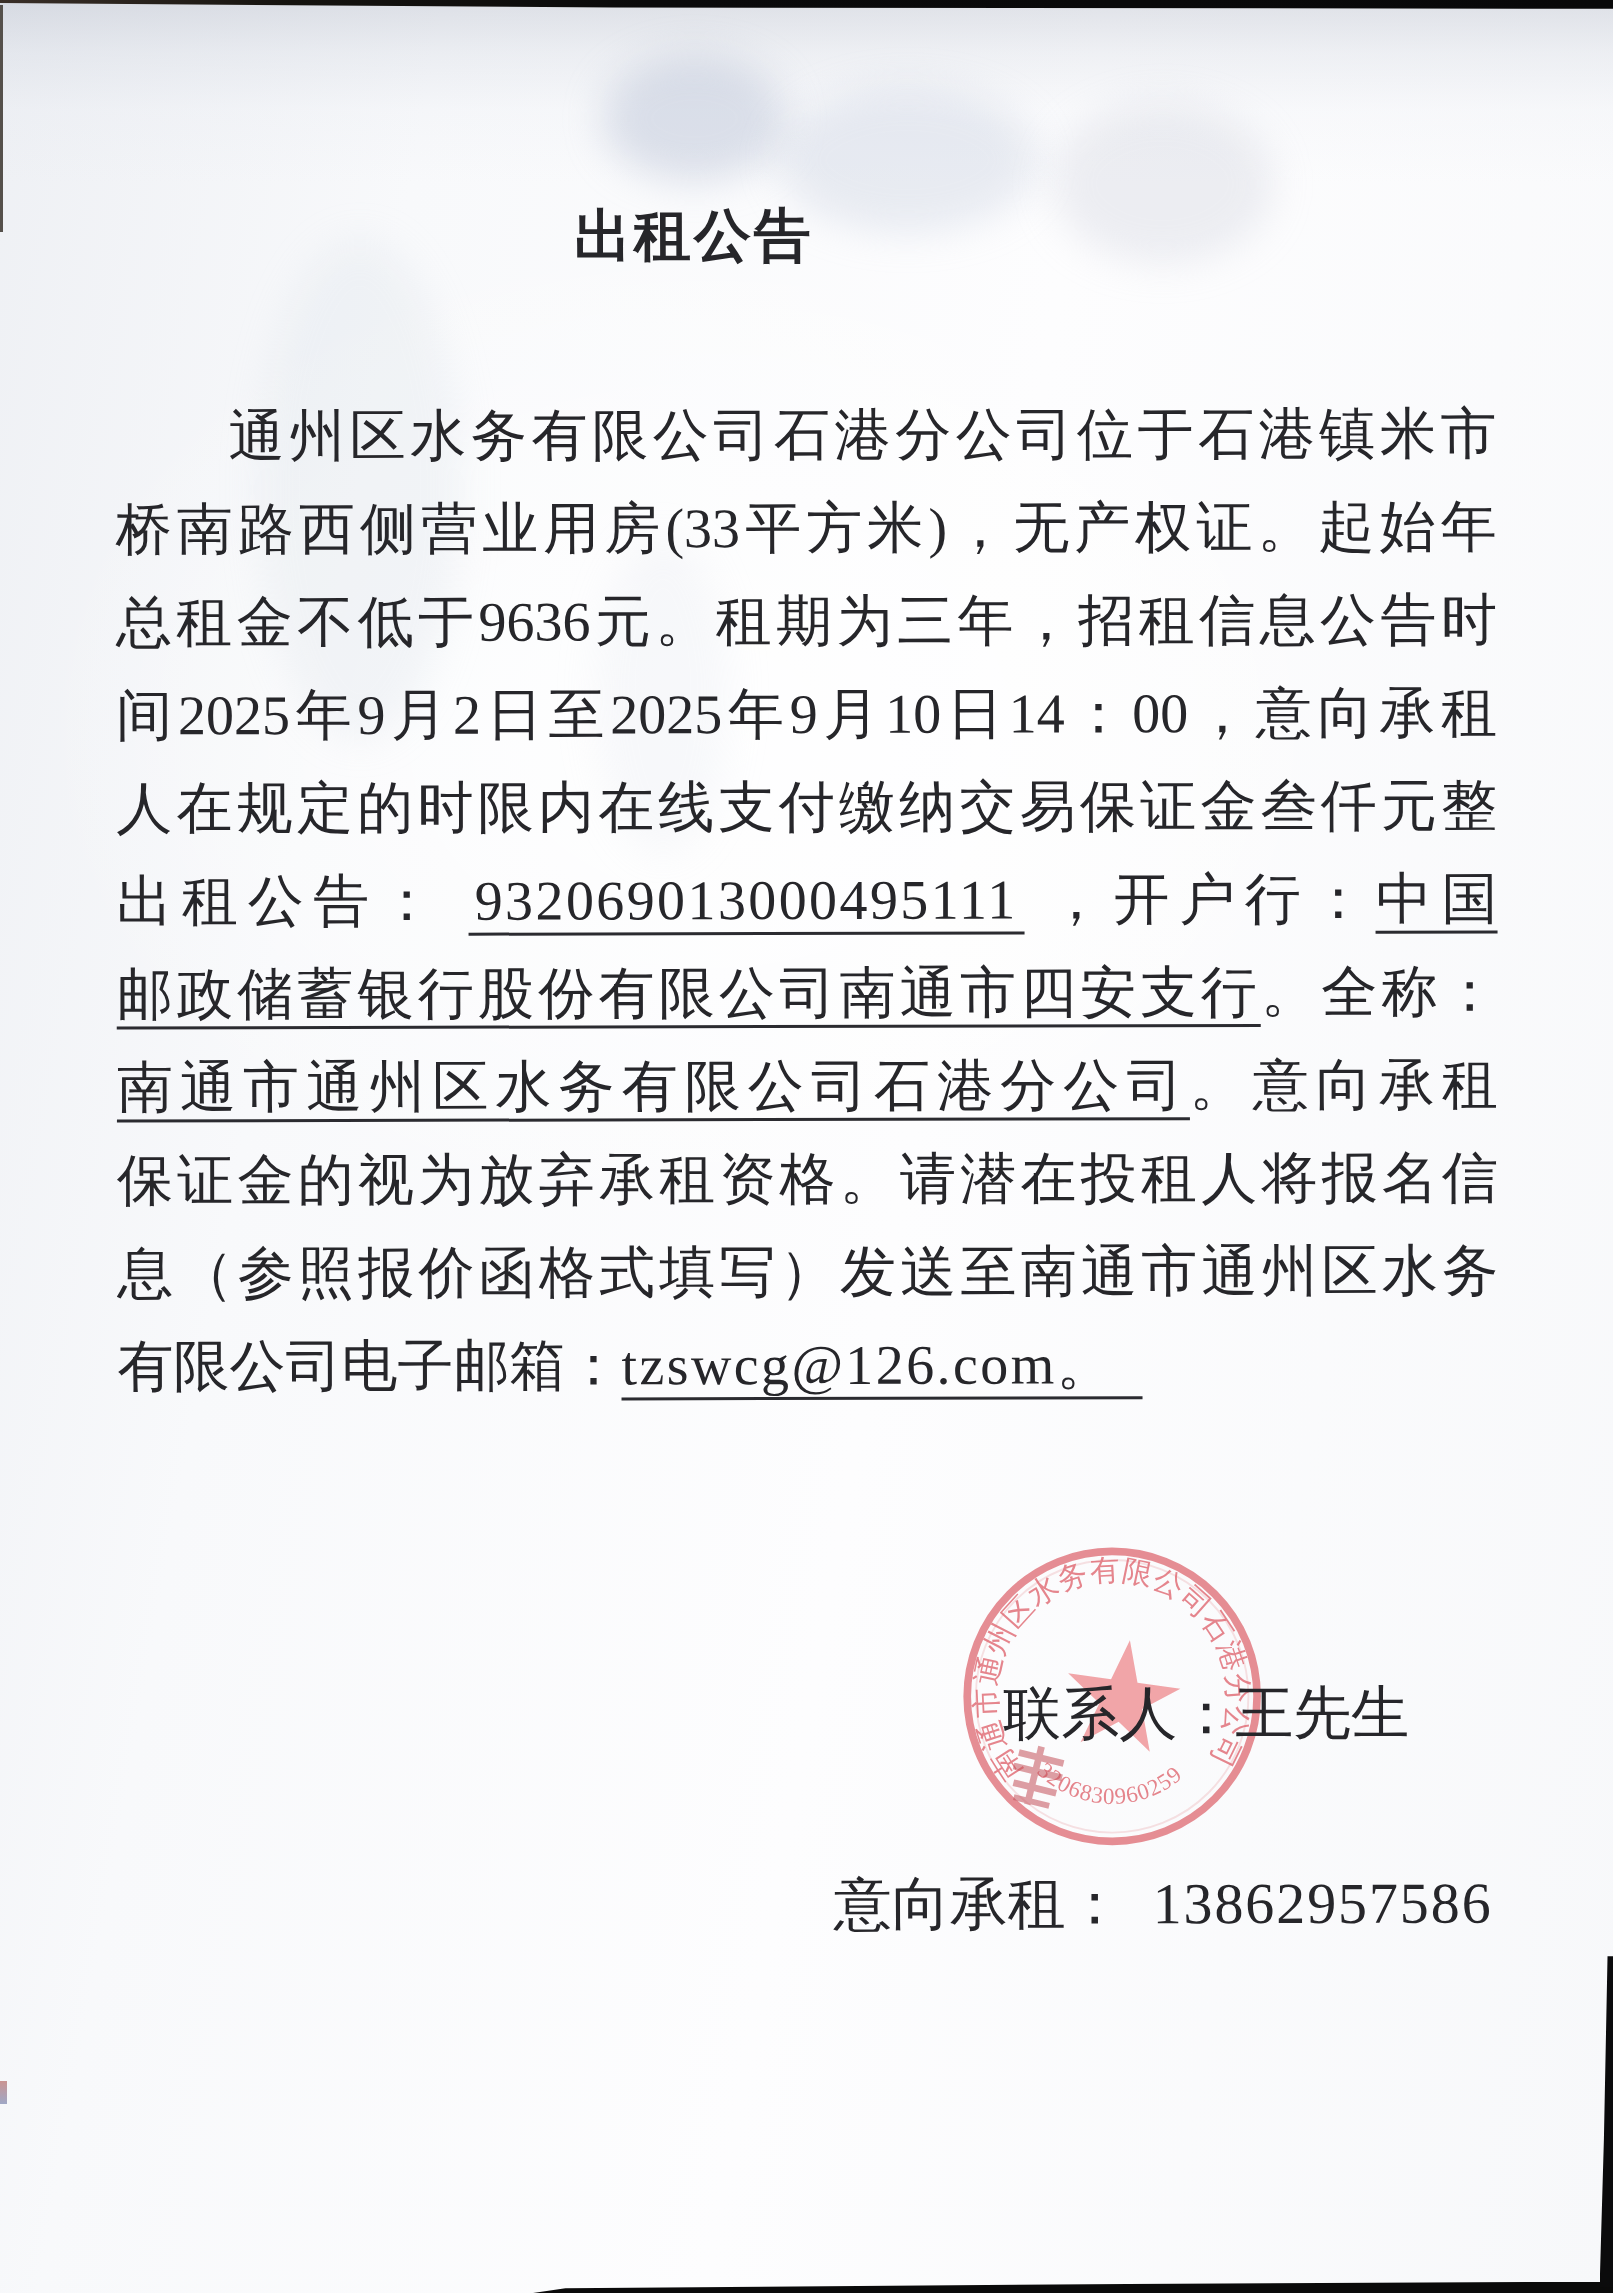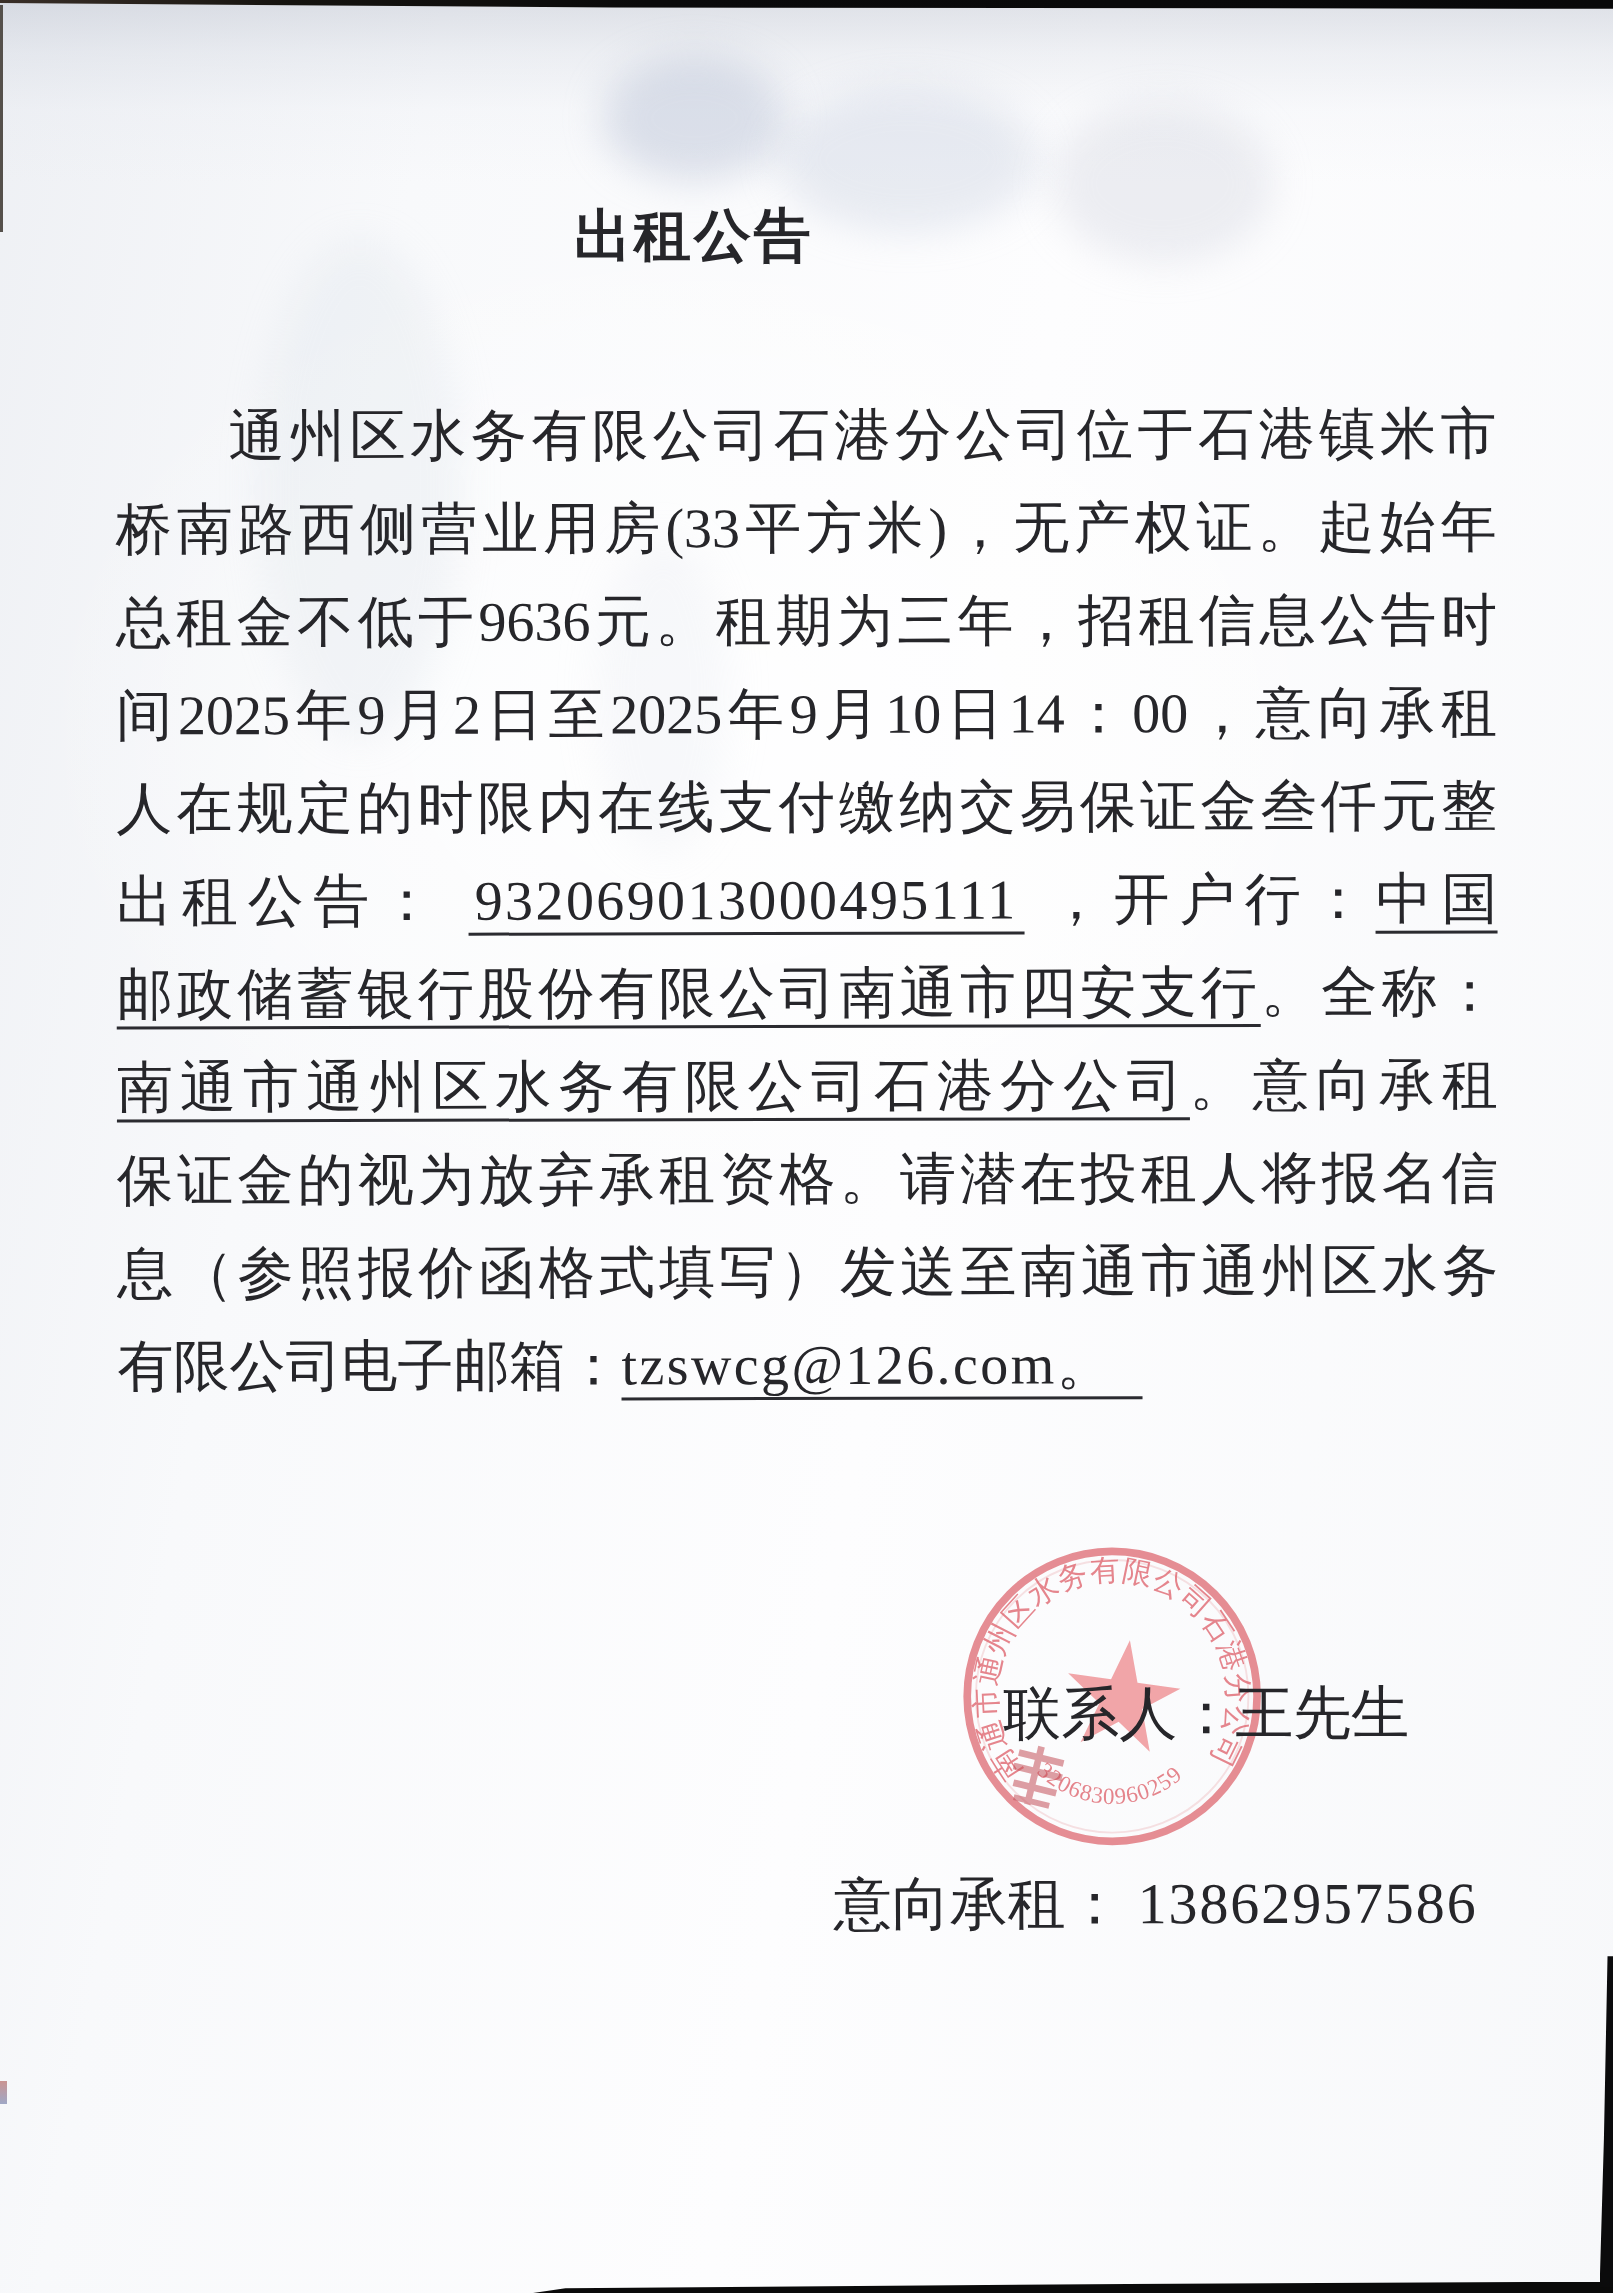--- a/index.html
+++ b/index.html
@@ -35,21 +35,21 @@
   .para .line.indent{text-indent:113px;}
   .para .line.last{text-align-last:left;}
   .seg-u{border-bottom:3.8px solid #2b2b30;padding-bottom:1px;}
   .seg-latin{letter-spacing:2.4px;}
   .seg-acct{padding-left:6.7px;padding-right:6.7px;}
   .seg-email{padding-right:27px;}
   .attach{position:absolute;left:256px;top:1515px;font-size:54px;letter-spacing:1.9px;white-space:nowrap;}
   .contact-person{position:absolute;left:1002px;top:1676px;font-size:58px;white-space:nowrap;}
   .person-name{}
   .contact-phone{position:absolute;left:832px;top:1866px;font-size:58px;white-space:nowrap;}
-  .phone-number{margin-left:14px;letter-spacing:1.9px;text-align:right;}
+  .phone-number{margin-left:29px;letter-spacing:1.9px;text-align:right;}
   .seal{position:absolute;left:944px;top:1530px;width:334px;height:334px;}
 </style>
 </head>
 <body>
 
 <div class="page">
   <div class="smudge sm1"></div>
   <div class="smudge sm2"></div>
   <div class="smudge sm3"></div>
   <div class="smudge sm4"></div>

